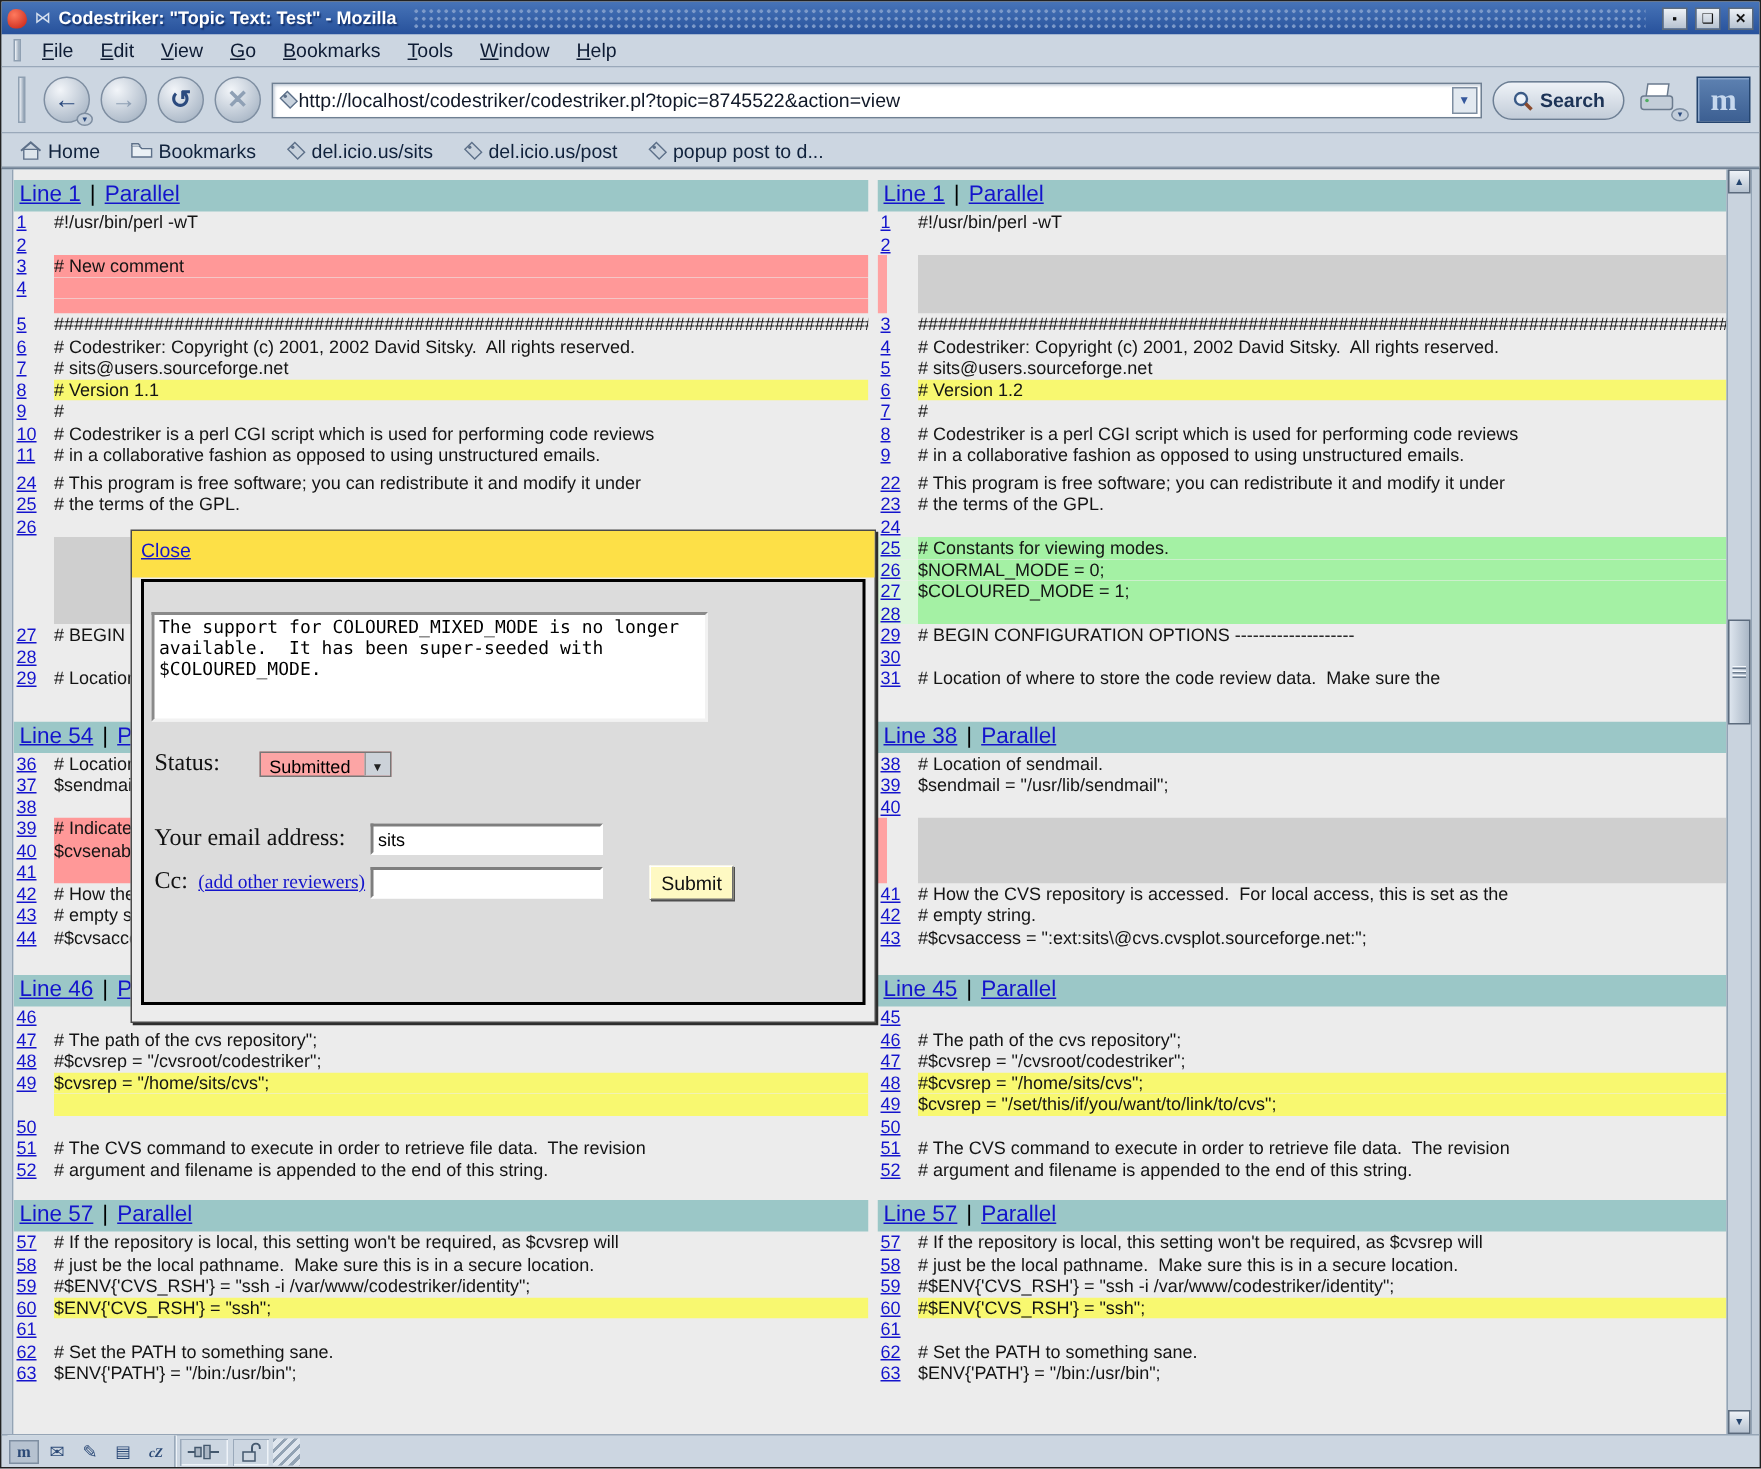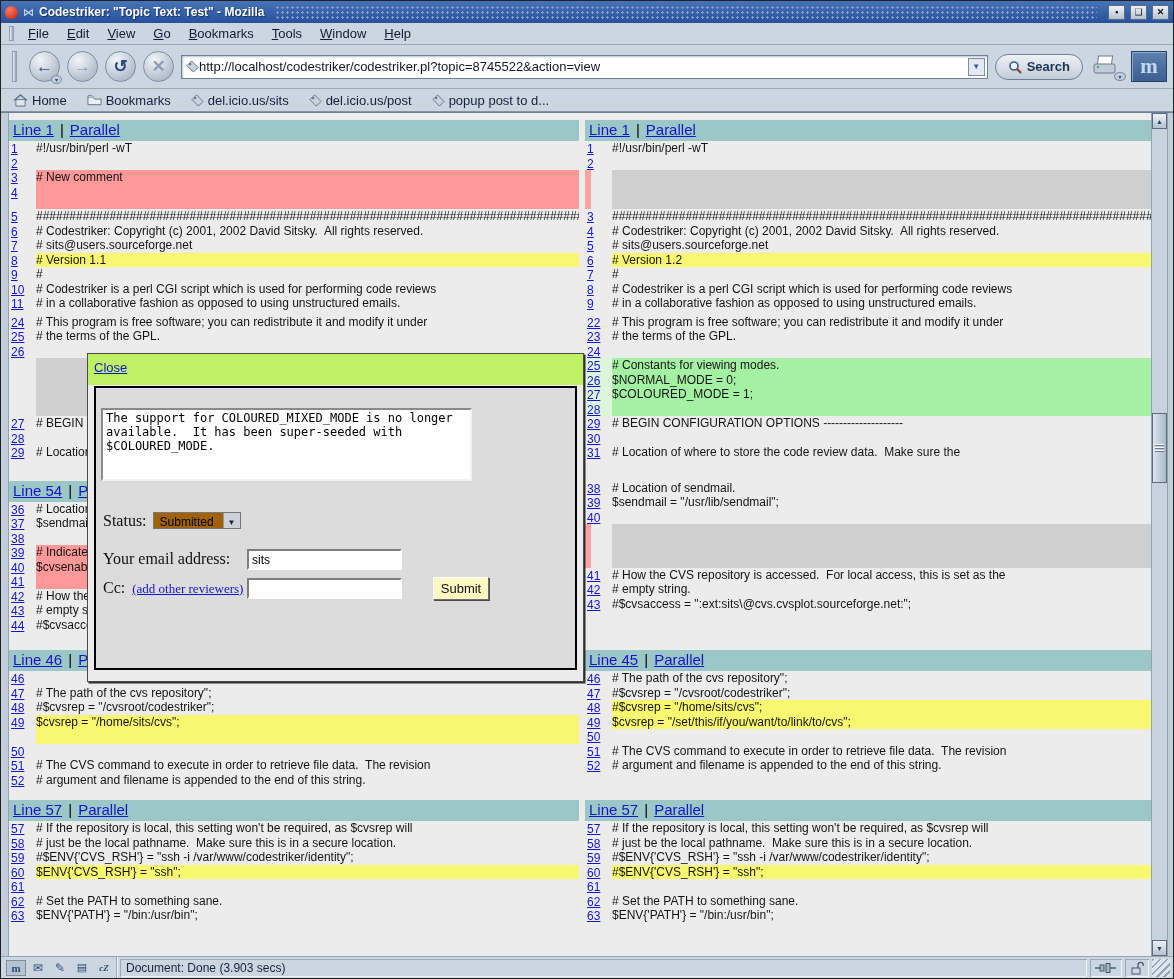--- a/index.html
+++ b/index.html
@@ -75,27 +75,27 @@
   
   .vscroll{width:16px;background:#c9d3de;border-left:1px solid #93a3b4;position:relative;flex:none}
   .sbtn{position:absolute;left:0;width:15px;height:16px;background:linear-gradient(#eef2f7,#b6c2d0);border:1px solid #5c6b7d;color:#24446e;font-size:7px;display:flex;align-items:center;justify-content:center}
   .sbtn.up{top:0}
   .sbtn.down{bottom:0}
   .sthumb{position:absolute;left:0;top:300px;width:15px;height:70px;background:linear-gradient(90deg,#dde5ee,#aab7c6);border:1px solid #5c6b7d;display:flex;flex-direction:column;align-items:center;justify-content:center;gap:2px}
   .sthumb i{display:block;width:9px;height:1px;background:#6b7b8e;box-shadow:0 -1px 0 #f4f8fc}
 
   
   .dlg{position:absolute;left:78px;top:240px;width:497px;height:329px;background:#ececec;border:1px solid #4a4a4a;box-shadow:1.5px 1.5px 0 #2e2e2e;z-index:5}
-  .dlg-top{height:31px;background:#bef264;padding:4px 0 0 6px}
+  .dlg-top{height:31px;background:#fde047;padding:4px 0 0 6px}
   .dlg-top a{color:#1414cc;font-size:13px;text-decoration:underline;cursor:pointer}
   .dlg-box{position:absolute;left:6px;right:6px;top:32px;bottom:11px;border:2px solid #000;background:#dcdcdc}
   .ta{position:absolute;left:5px;top:20px;width:371px;height:73px;font-family:"DejaVu Sans Mono",monospace;font-size:12px;line-height:14px;border:2px solid #8a8a8a;border-right-color:#f2f2f2;border-bottom-color:#f2f2f2;background:#fff;resize:none;padding:1px 3px;outline:none}
   .ser{font-family:"Liberation Serif",serif;font-size:16px;color:#111}
-  .d-status{position:absolute;left:7px;top:124px;display:flex;align-items:flex-start;gap:6px}
-  .fsel{border:1px solid #777;background:#a16207;height:17px;line-height:19px;font-size:12px;padding:0 22px 0 6px;position:relative;min-width:88px}
+  .d-status{position:absolute;left:7px;top:112px;display:flex;align-items:center;gap:26px}
+  .fsel{border:1px solid #777;background:#fca5a5;height:17px;line-height:19px;font-size:12px;padding:0 22px 0 6px;position:relative;min-width:88px}
   .fsel .ar{position:absolute;right:0;top:0;bottom:0;width:17px;background:#ccd2d9;border-left:1px solid #999;text-align:center;font-size:8px;line-height:19px;color:#222}
   .d-email{position:absolute;left:7px;top:162px}
   .d-cc{position:absolute;left:7px;top:191px}
   .tin{position:absolute;width:155px;height:21px;border:2px solid #7e7e7e;border-right-color:#fff;border-bottom-color:#fff;background:#fff;font-size:12px;padding:0 3px;outline:none}
   .tin.email{left:151px;top:161px}
   .tin.cc{left:151px;top:190px}
   .cclink{font-family:"Liberation Serif",serif;font-size:13px;color:#1414cc;text-decoration:underline;margin-left:7px;cursor:pointer}
   .subbtn{position:absolute;left:337px;top:189px;width:56px;height:23px;background:#fef9c3;border:1px solid #6e6e6e;border-top-color:#fff;border-left-color:#fff;box-shadow:1px 1px 0 #4e4e4e;font-size:13px;color:#111}
 
   
@@ -417,20 +417,21 @@
               <div class="row">
                 <span class="gut"><a class="lnum">43</a></span>
                 <span class="txt bg-norm"># empty string.</span>
               </div>
               <div class="row">
                 <span class="gut"><a class="lnum">44</a></span>
                 <span class="txt bg-norm">#$cvsaccess = ":ext:sits\@cvs.cvsplot.sourceforge.net:";</span>
               </div>
             </div>
             <div class="dcol right">
+              <div class="sec-head"><a class="line-link">Line 38</a><span class="sep">|</span><a class="par-link">Parallel</a></div>
               <div class="row">
                 <span class="gut"><a class="lnum">38</a></span>
                 <span class="txt bg-norm"># Location of sendmail.</span>
               </div>
               <div class="row">
                 <span class="gut"><a class="lnum">39</a></span>
                 <span class="txt bg-norm">$sendmail = "/usr/lib/sendmail";</span>
               </div>
               <div class="row">
                 <span class="gut"><a class="lnum">40</a></span>
@@ -485,20 +486,24 @@
                 <span class="gut"><a class="lnum">51</a></span>
                 <span class="txt bg-norm"># The CVS command to execute in order to retrieve file data.  The revision</span>
               </div>
               <div class="row">
                 <span class="gut"><a class="lnum">52</a></span>
                 <span class="txt bg-norm"># argument and filename is appended to the end of this string.</span>
               </div>
             </div>
             <div class="dcol right">
               <div class="sec-head"><a class="line-link">Line 45</a><span class="sep">|</span><a class="par-link">Parallel</a></div>
+              <div class="row">
+                <span class="gut"><a class="lnum">45</a></span>
+                <span class="txt bg-norm"></span>
+              </div>
               <div class="row">
                 <span class="gut"><a class="lnum">46</a></span>
                 <span class="txt bg-norm"># The path of the cvs repository";</span>
               </div>
               <div class="row">
                 <span class="gut"><a class="lnum">47</a></span>
                 <span class="txt bg-norm">#$cvsrep = "/cvsroot/codestriker";</span>
               </div>
               <div class="row">
                 <span class="gut"><a class="lnum">48</a></span>
@@ -629,23 +634,20 @@
   </div>
 
   <div class="statusbar">
     <span class="sb-icons">
       <span class="sbi active mglyph"></span>
       <span class="sbi mailglyph"></span>
       <span class="sbi composeglyph"></span>
       <span class="sbi abookglyph"></span>
       <span class="sbi czglyph"></span>
     </span>
-    <span class="sb-status">
-        <span>Document: Done (3.903 secs)</span>
-      </span>
     <span class="sb-panel">
       <svg width="22" height="10">
           <line x1="0" y1="5" x2="5" y2="5" stroke="#44586e" stroke-width="1.4"></line>
           <rect x="5" y="2" width="4" height="6" fill="#aab6c4" stroke="#44586e"></rect>
           <rect x="11" y="0.5" width="4" height="9" fill="#aab6c4" stroke="#44586e"></rect>
           <line x1="15" y1="5" x2="21" y2="5" stroke="#44586e" stroke-width="1.4"></line>
         </svg>
     </span>
     <span class="sb-panel">
       <svg width="14" height="14">

